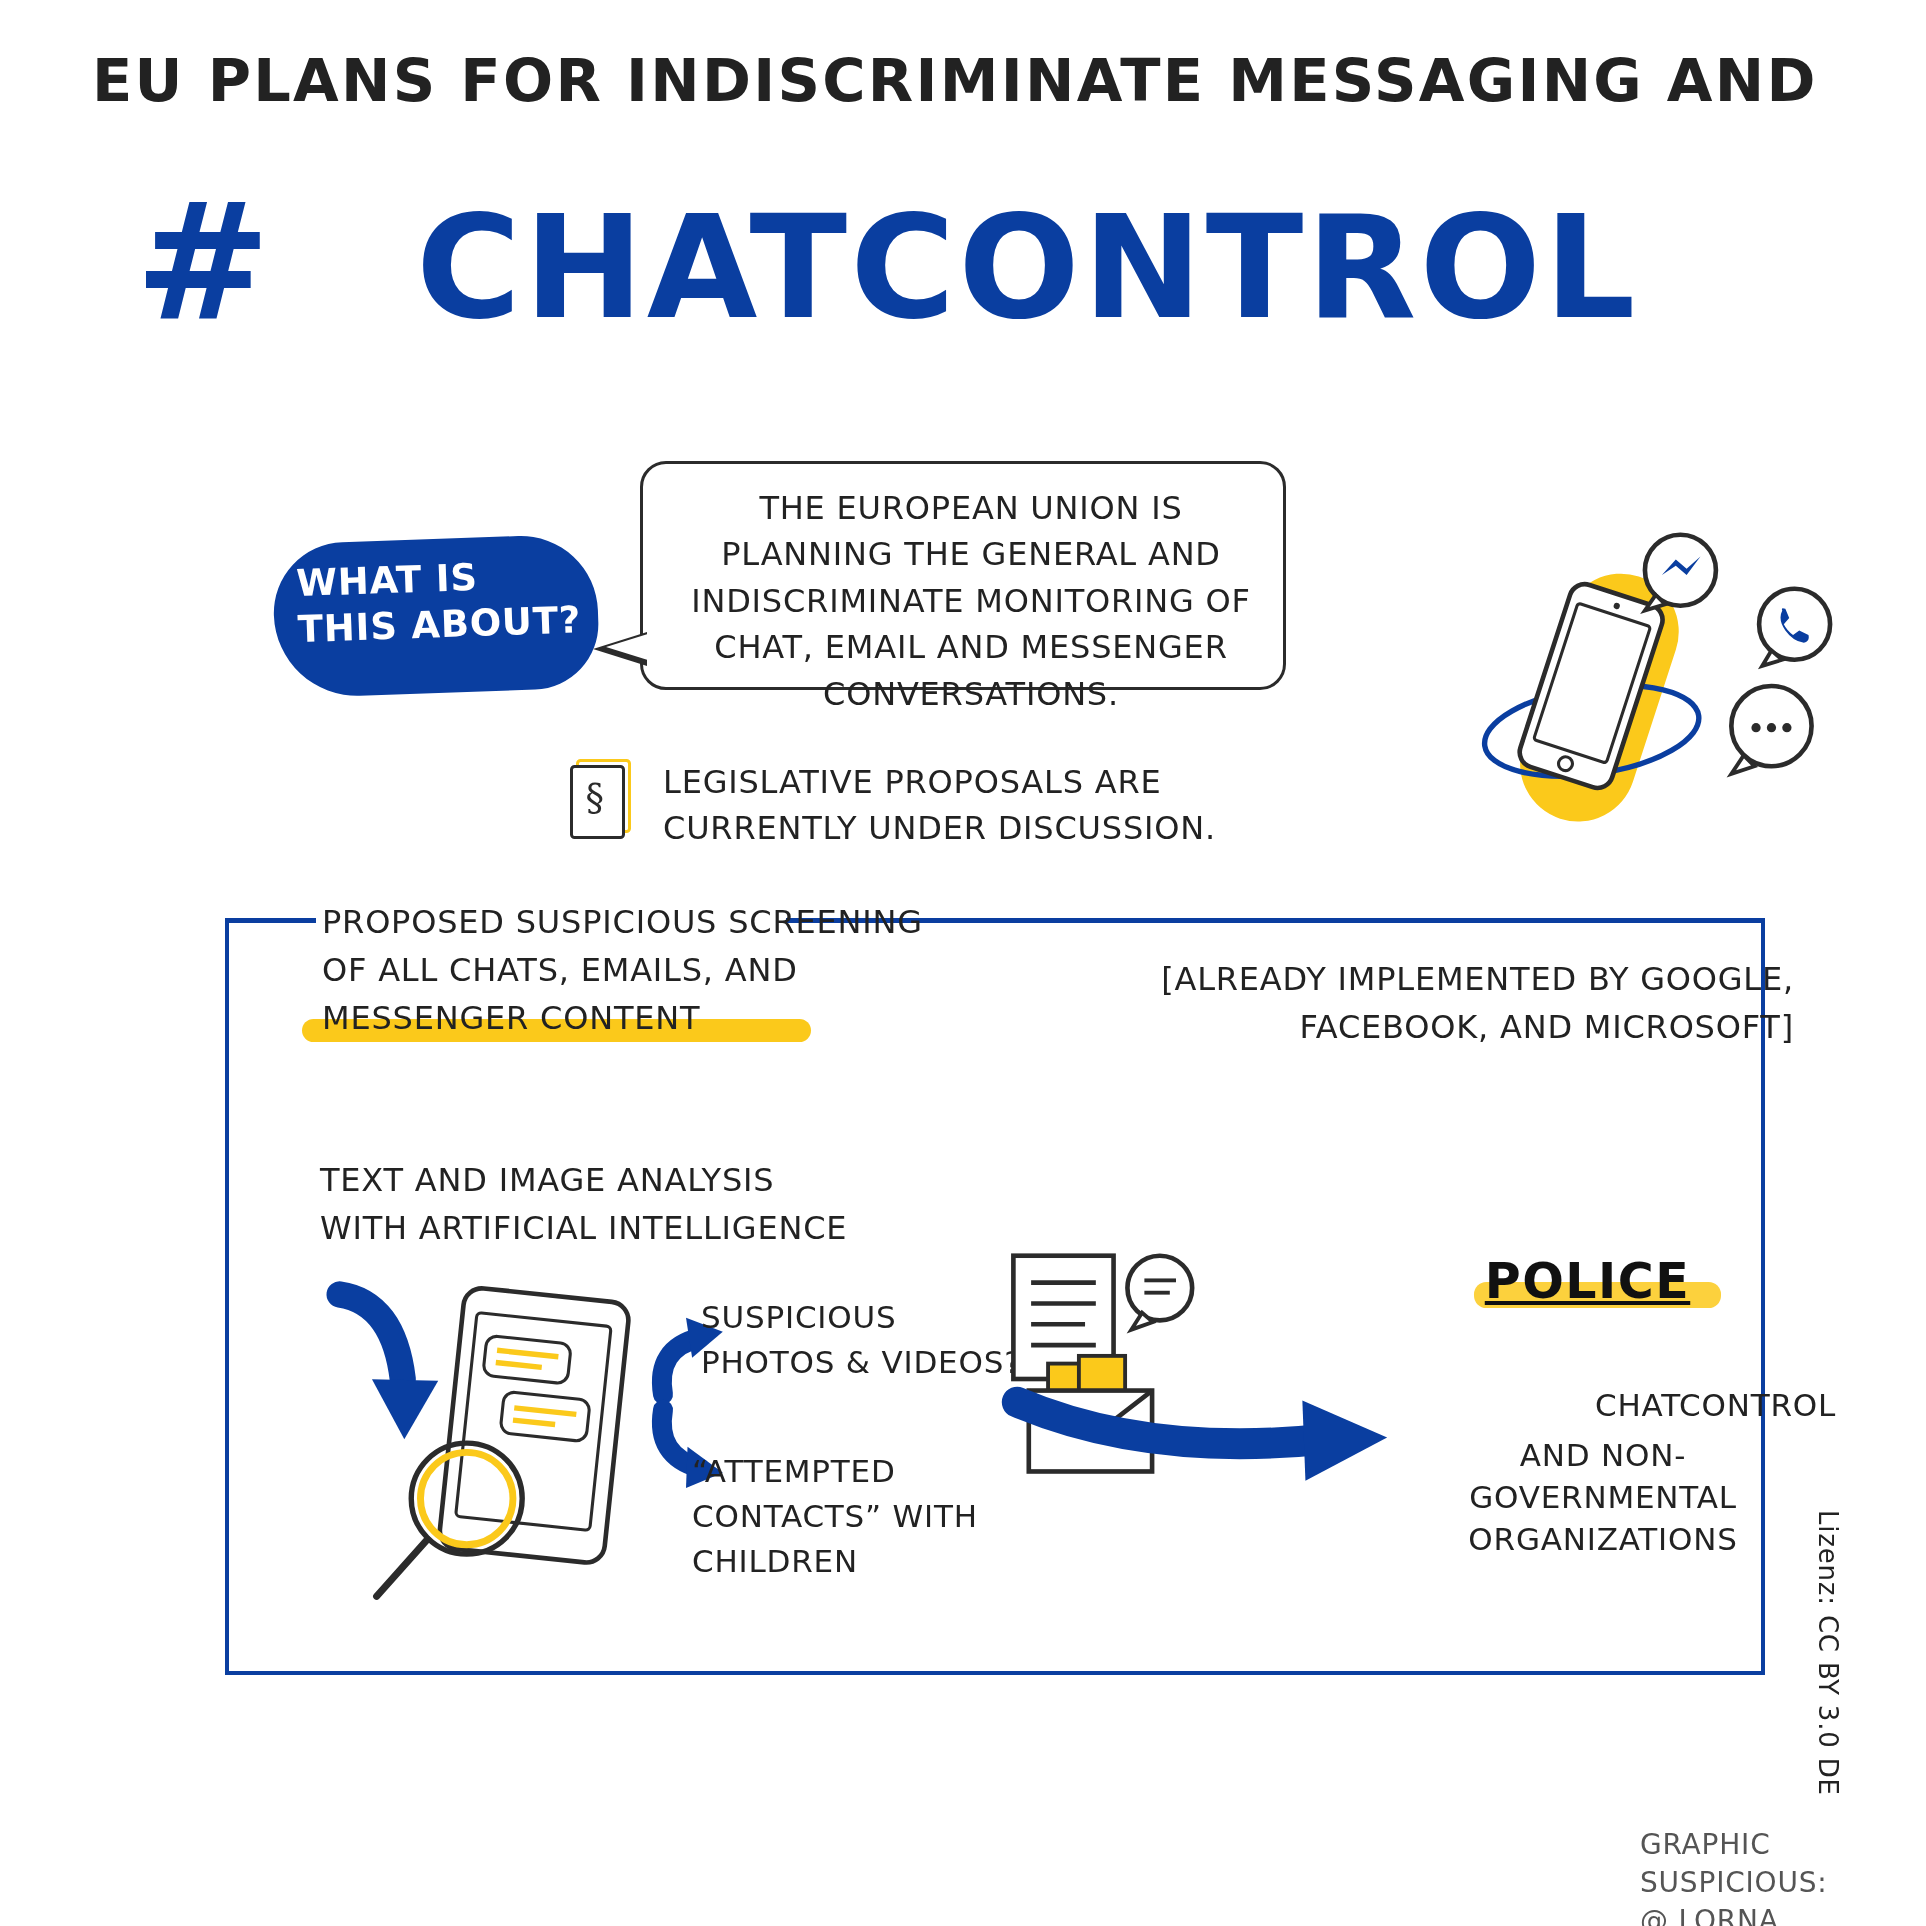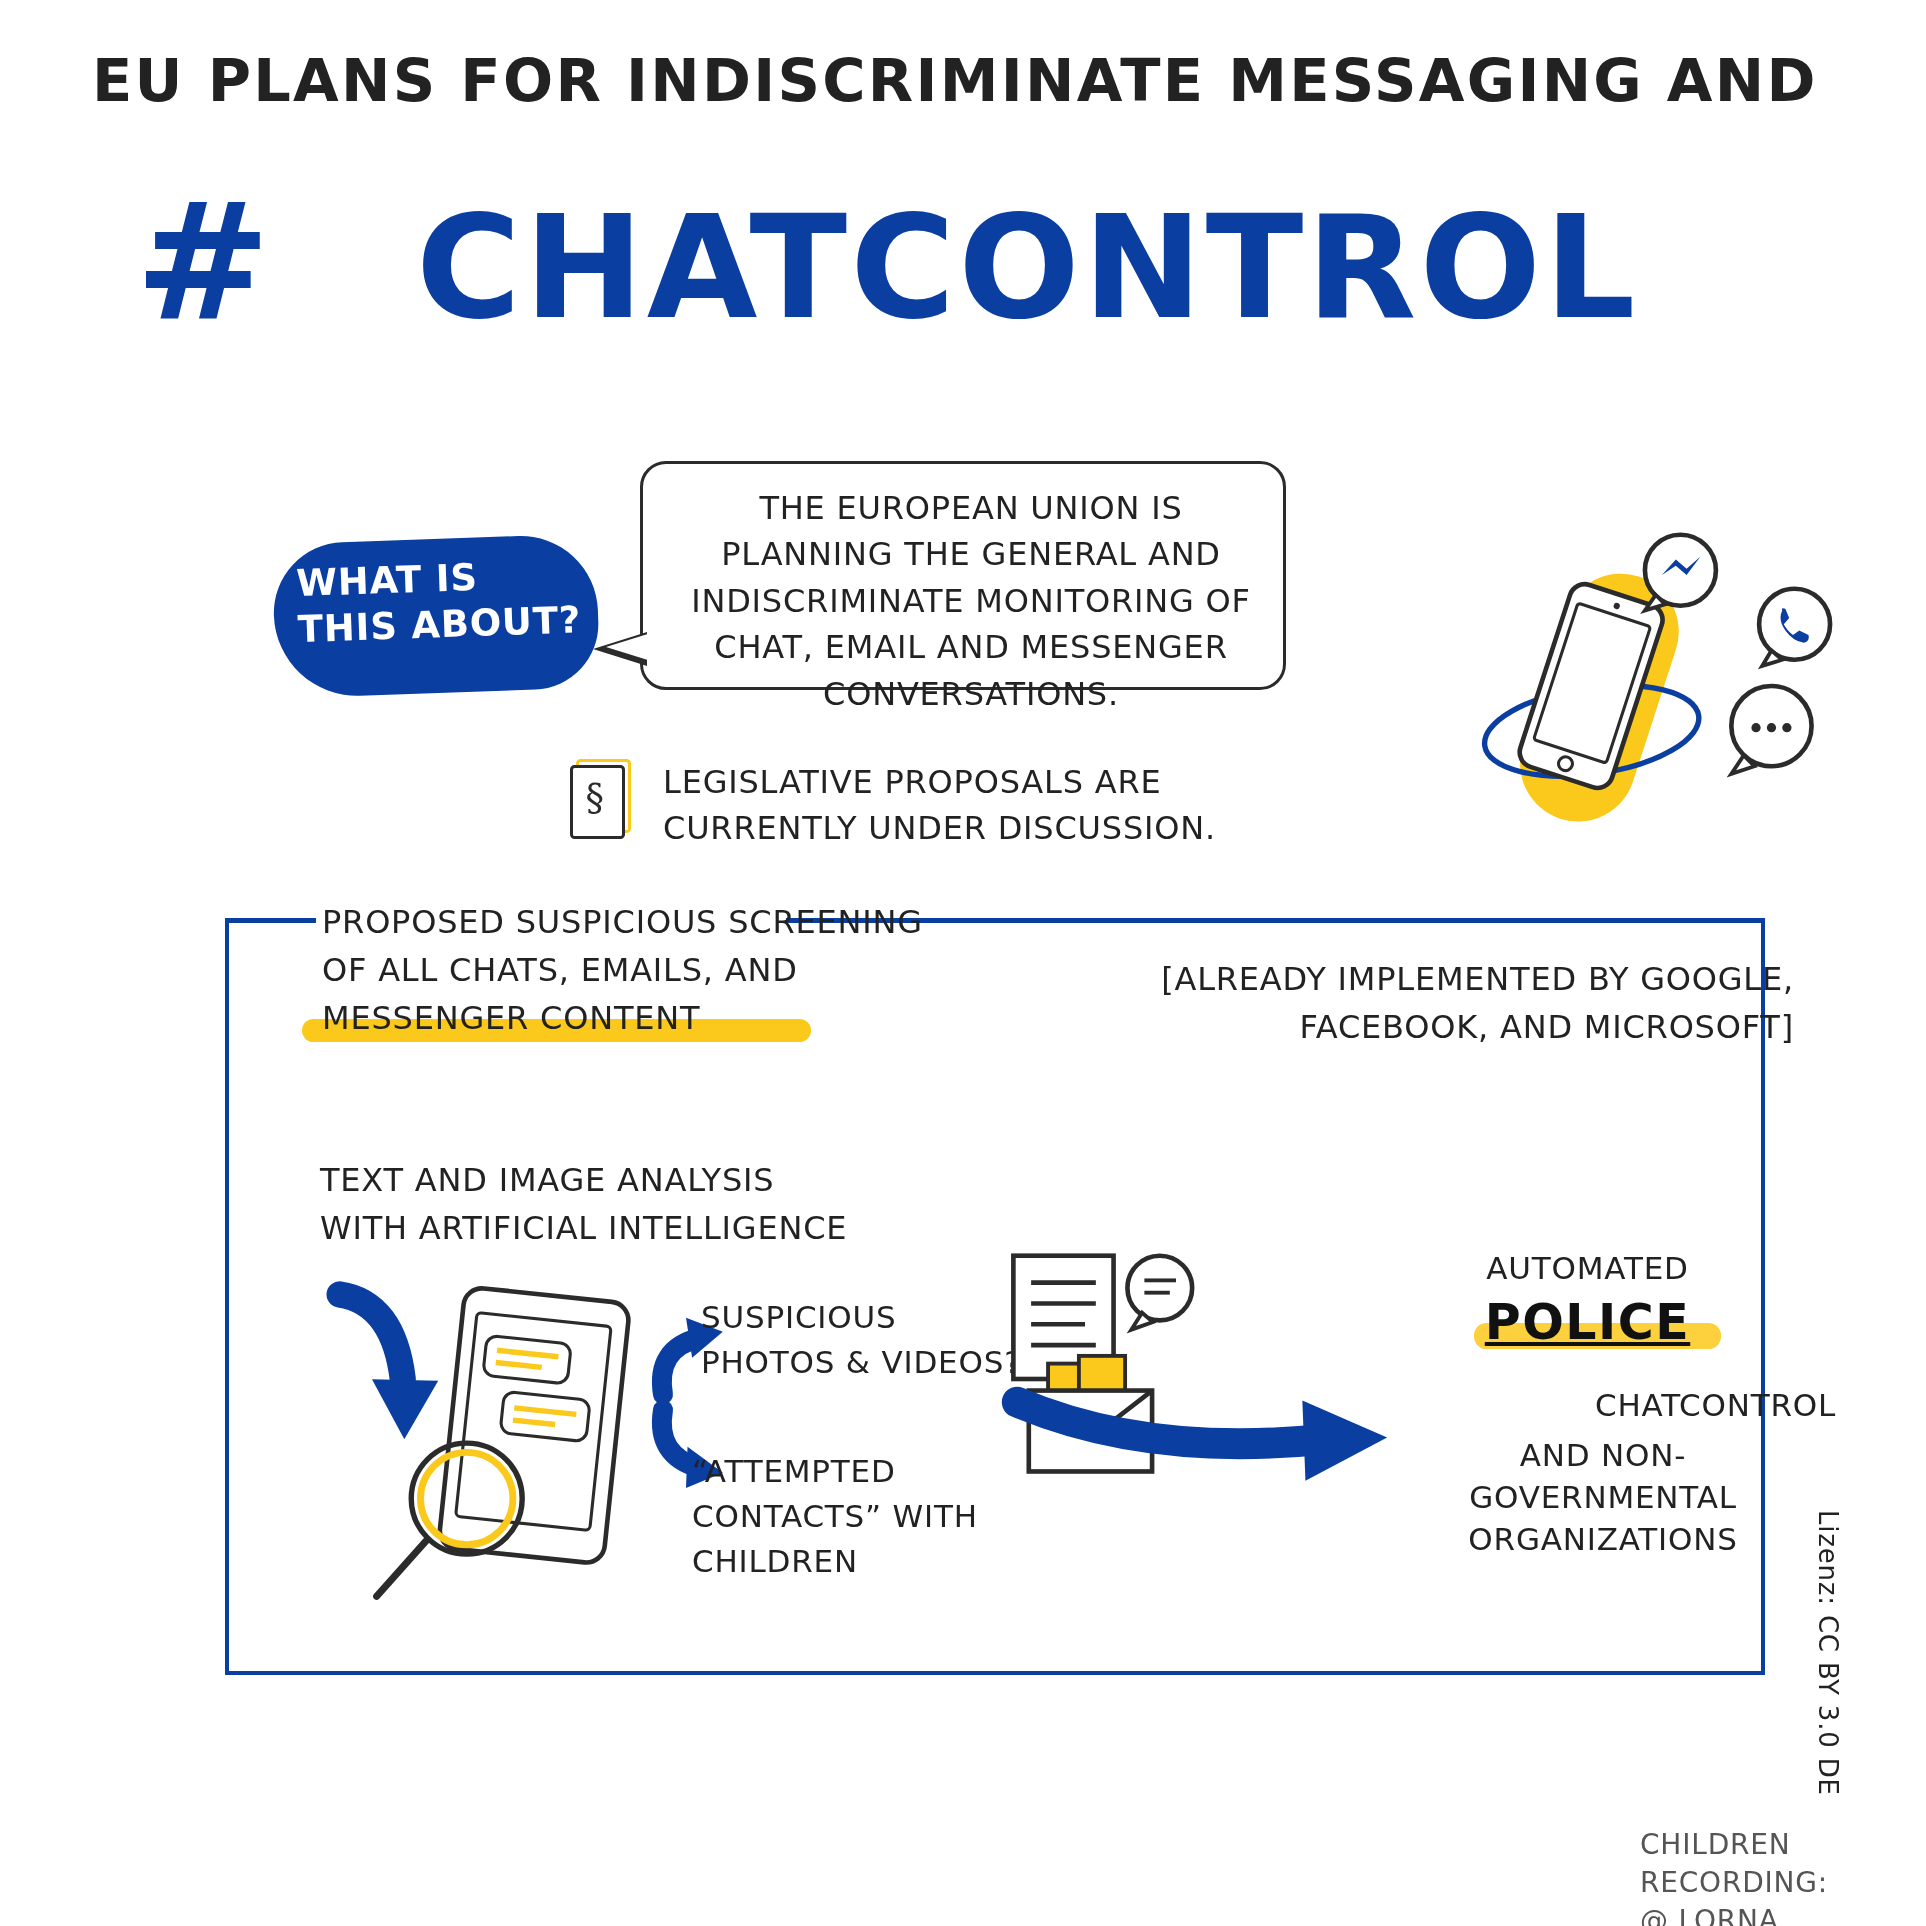--- a/index.html
+++ b/index.html
@@ -487,28 +487,27 @@
     </g>
 
     <g>
       <path d="M30 200 q170 72 400 48" fill="none" stroke="#0a3ea0" stroke-width="40" stroke-linecap="round"></path>
       <path d="M400 198 l110 48 l-106 56 z" fill="#0a3ea0"></path>
     </g>
   </svg>
 </div>
 
 <div id="police-block">
-  <div id="police-line1">AUTOMATED</div>
   <span id="police-word-wrap">
     <span id="police-highlight"></span>
     <span id="police-word">POLICE</span>
   </span>
 </div>
 <div id="police-authorities">CHATCONTROL</div>
 <div id="police-line3">AND NON-GOVERNMENTAL ORGANIZATIONS</div>
 
 <div id="license">Lizenz: CC BY 3.0 DE</div>
 
 <div id="credits">
-  <div>CHILDREN RECORDING:</div>
+  <div>GRAPHIC SUSPICIOUS:</div>
   <div>@ LORNA SCHÜTTE</div>
 </div>
 
 
 </body></html>

